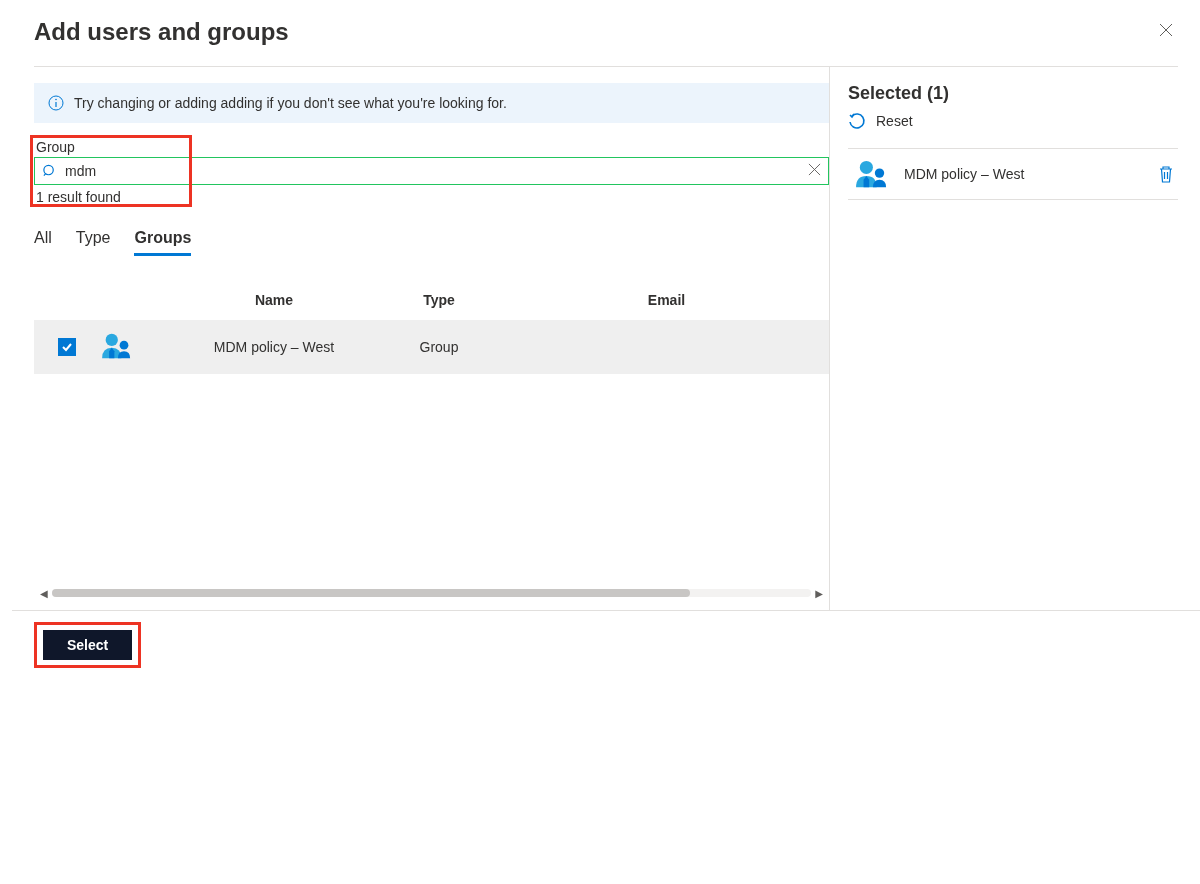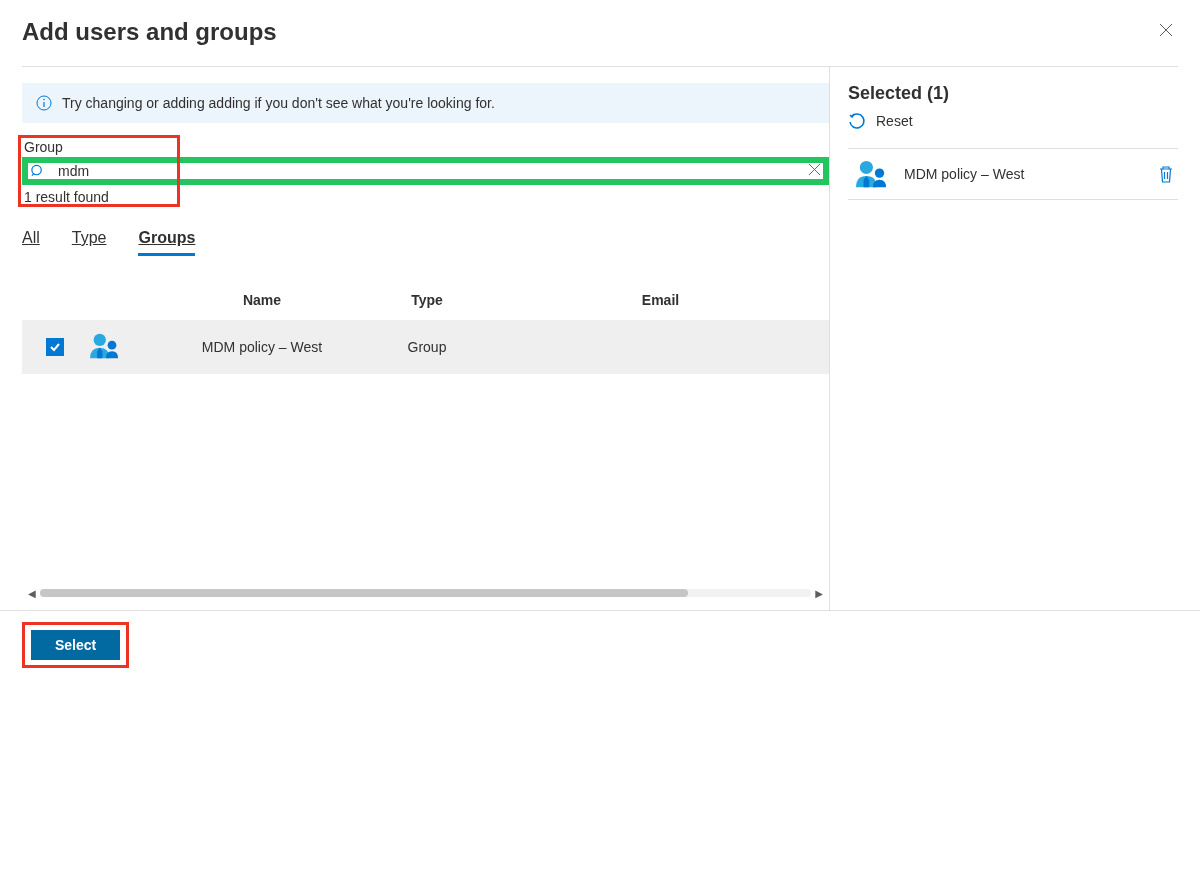--- a/index.html
+++ b/index.html
@@ -12,20 +12,21 @@
       background: #ffffff;
       color: #323130;
       font-size: 14px;
     }
     .page {
       width: 1200px;
       height: 668px;
       display: flex;
       flex-direction: column;
       position: relative;
+      padding-left: 12px;
     }
     .header {
       padding: 18px 22px 20px 22px;
       display: flex;
       justify-content: space-between;
       align-items: flex-start;
     }
     .header-title {
       font-size: 24px;
       font-weight: 600;
@@ -81,21 +82,21 @@
       font-size: 14px;
       color: #323130;
       margin-bottom: 2px;
       padding-left: 2px;
     }
     .search-row {
       position: relative;
     }
     .search-input {
       width: 100%;
-      border: 6px solid #22c55e;
+      border: 1px solid #22c55e;
       height: 28px;
       padding: 2px 30px 2px 30px;
       font-size: 14px;
       color: #323130;
       outline: none;
     }
     .search-glass {
       position: absolute;
       left: 8px;
       top: 50%;
@@ -120,23 +121,22 @@
       padding-left: 2px;
     }
     .highlight-box {
       border: 3px solid #ed3323;
       position: absolute;
       pointer-events: none;
     }
     .tabs {
       margin-top: 24px;
       display: flex;
-      gap: 32px;
+      gap: 24px;
       font-size: 16px;
-      text-decoration: underline;
     }
     .tab {
       padding-bottom: 6px;
       cursor: pointer;
       color: #323130;
     }
     .tab.active {
       font-weight: 600;
       border-bottom: 3px solid #0078d4;
     }
@@ -259,21 +259,21 @@
       height: 58px;
       display: flex;
       align-items: center;
     }
     .select-btn-wrap {
       border: 3px solid #ed3323;
       padding: 5px 6px;
       display: inline-block;
     }
     .select-btn {
-      background: #0369a1;
+      background: #0f172a;
       color: #ffffff;
       border: none;
       height: 30px;
       padding: 0 24px;
       font-size: 14px;
       font-weight: 600;
       cursor: pointer;
     }
     
     .search-container {

